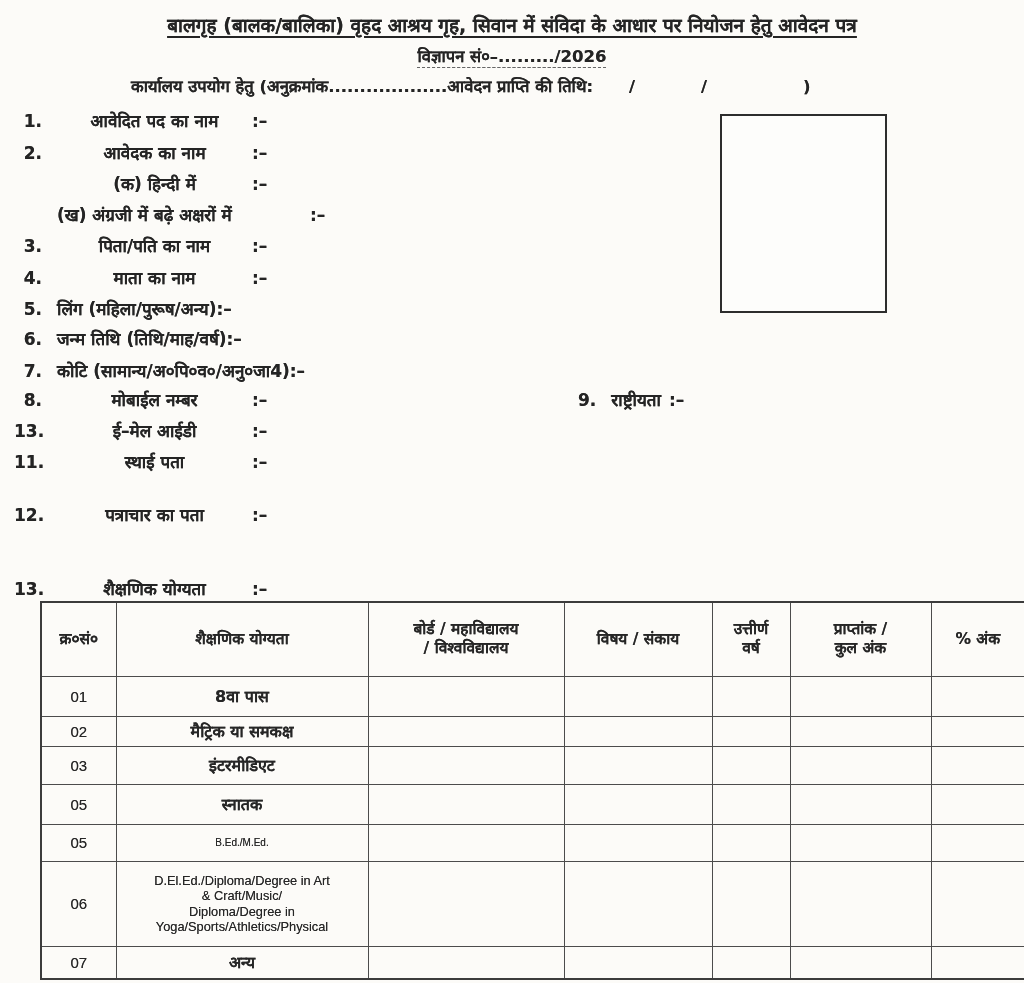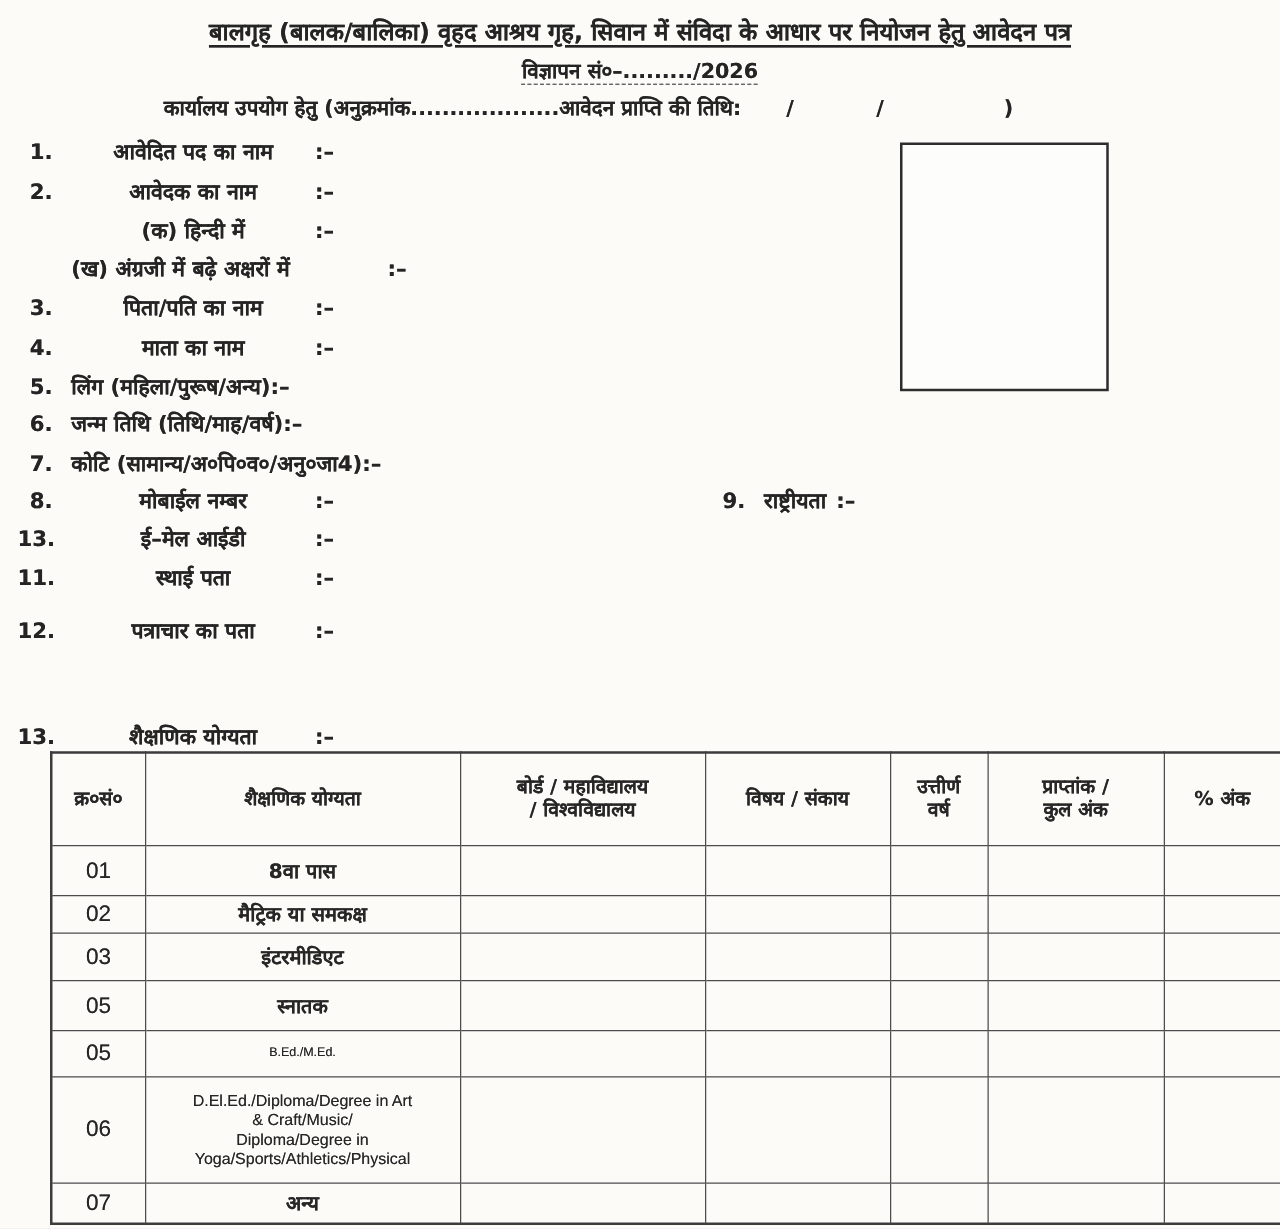--- a/index.html
+++ b/index.html
@@ -69,21 +69,21 @@
     text-align:center;vertical-align:middle;
     overflow:hidden;
   }
   table.qual{border:2.2px solid #3c3c3c;}
   table.qual th{font-weight:700;font-size:15.5px;line-height:1.25;}
   table.qual .lastcol{border-right:none;}
   .ml{white-space:pre-line;}
   td.qualcell{font-weight:700;font-size:16px;}
   td.eng{font-family:"Liberation Sans", sans-serif;font-weight:400;font-size:10px;}
   td.eng-small{font-family:"Liberation Sans", sans-serif;font-weight:400;font-size:12.8px;line-height:1.18;white-space:pre-line;margin-left:16px;}
-  td.sno{font-family:"Liberation Sans", sans-serif;font-weight:400;font-size:18px;}
+  td.sno{font-family:"Liberation Sans", sans-serif;font-weight:400;font-size:15px;}
 </style>
 </head>
 <body>
 
 <div class="page">
 
   <div class="title">
     <span class="u">बालगृह (बालक/बालिका) वृहद आश्रय गृह, सिवान में संविदा के आधार पर नियोजन हेतु आवेदन पत्र</span>
   </div>
   <div class="advert">
@@ -150,21 +150,21 @@
   <div class="frow" style="top:419px">
     <span class="fnum">13.</span>
     <span class="flabel w1">ई–मेल आईडी</span>
     <span class="fsep">:–</span>
   </div>
   <div class="frow" style="top:450px">
     <span class="fnum">11.</span>
     <span class="flabel w1">स्थाई पता</span>
     <span class="fsep">:–</span>
   </div>
-  <div class="frow" style="top:492px">
+  <div class="frow" style="top:503px">
     <span class="fnum">12.</span>
     <span class="flabel w1">पत्राचार का पता</span>
     <span class="fsep">:–</span>
   </div>
   <div class="frow" style="top:577px">
     <span class="fnum">13.</span>
     <span class="flabel w1">शैक्षणिक योग्यता</span>
     <span class="fsep">:–</span>
   </div>
 

